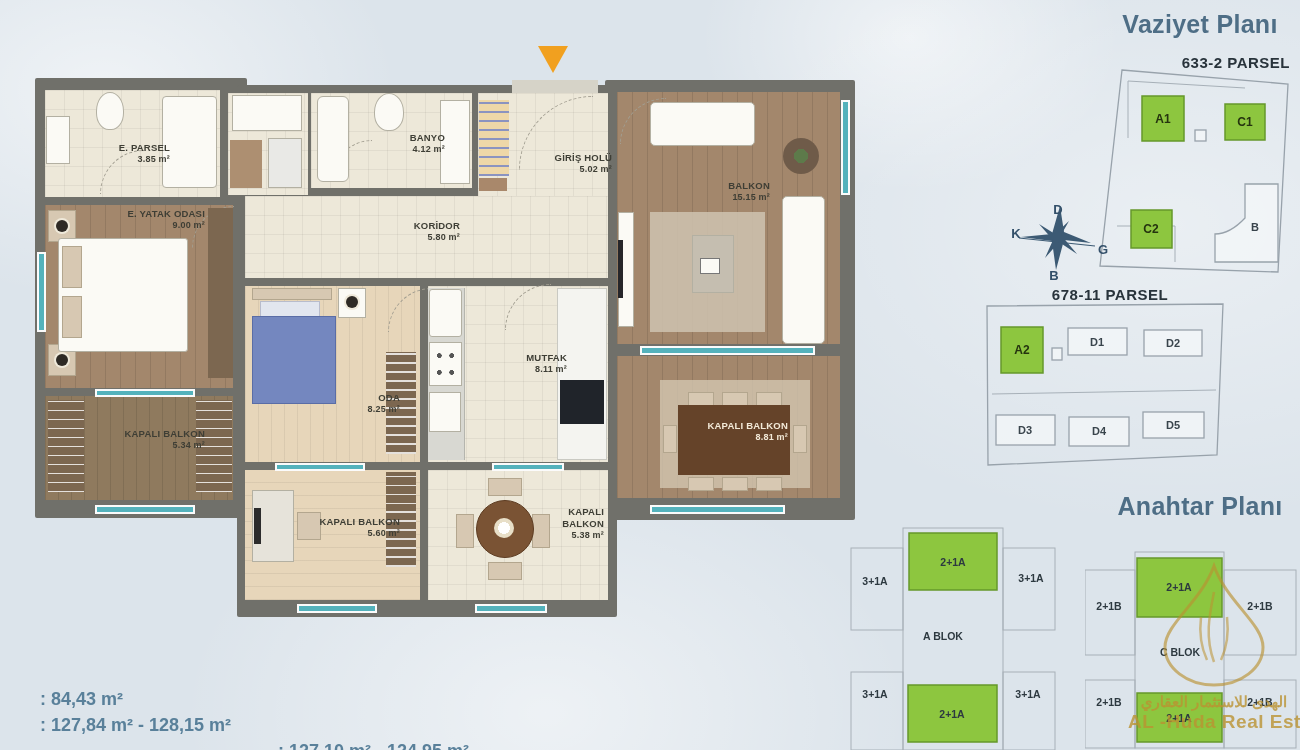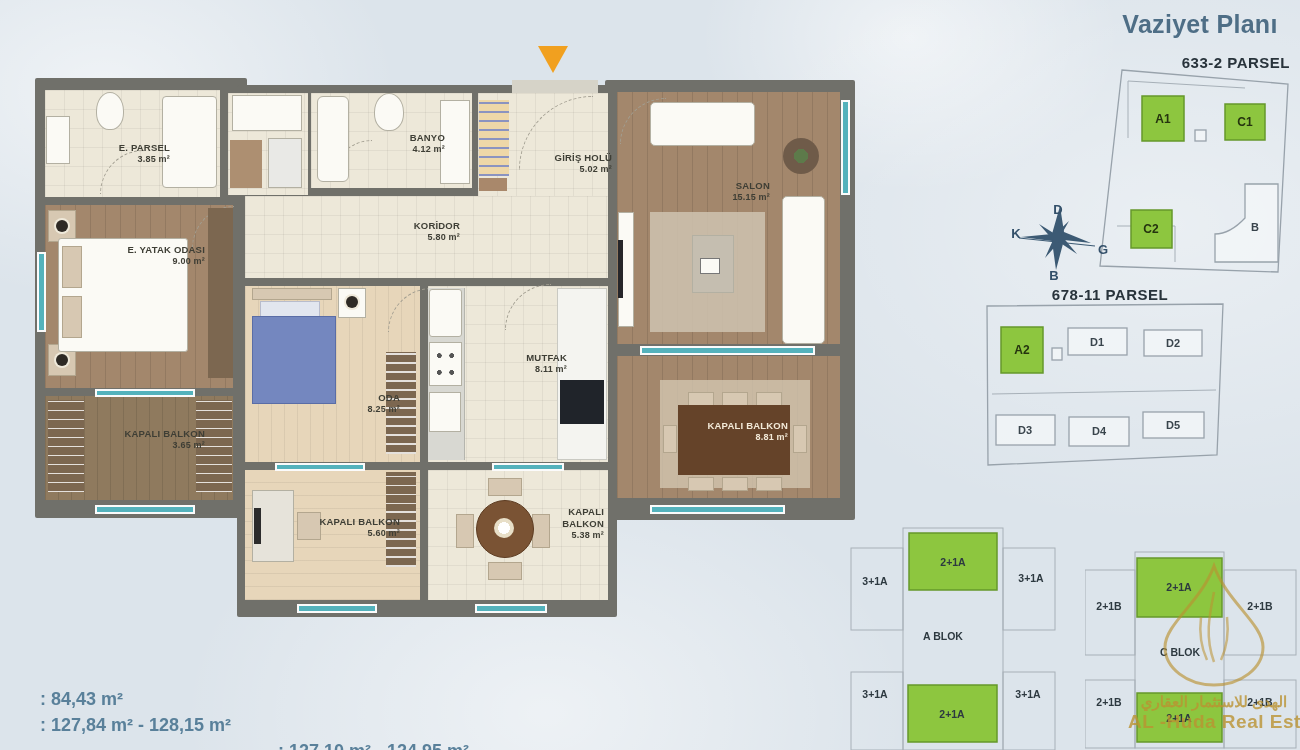--- a/index.html
+++ b/index.html
@@ -176,37 +176,37 @@
     <div class="fb" style="left:488px;top:478px;width:34px;height:18px;"></div>
     <div class="fb" style="left:488px;top:562px;width:34px;height:18px;"></div>
     <div class="fb" style="left:456px;top:514px;width:18px;height:34px;"></div>
     <div class="fb" style="left:532px;top:514px;width:18px;height:34px;"></div>
     <div class="abs" style="left:476px;top:500px;width:56px;height:56px;border-radius:50%;background:#7a5334;border:1px solid #5d3c22;"></div>
     <div class="abs" style="left:494px;top:518px;width:20px;height:20px;border-radius:50%;background:radial-gradient(circle,#fff 0 6px,#e8dfc8 6px);"></div>
 
     <div class="lbl" style="left:60px;top:142px;width:110px;">
       <span>E. PARSEL</span>
       <span class="ar">3.85 m²</span></div>
-    <div class="lbl" style="left:75px;top:208px;width:130px;margin-top:36px;">
+    <div class="lbl" style="left:75px;top:208px;width:130px;">
       <span>E. YATAK ODASI</span>
       <span class="ar">9.00 m²</span></div>
     <div class="lbl" style="left:75px;top:428px;width:130px;">
       <span>KAPALI BALKON</span>
-      <span class="ar">3.65 m²</span></div>
+      <span class="ar">5.34 m²</span></div>
     <div class="lbl" style="left:335px;top:132px;width:110px;">
       <span>BANYO</span>
       <span class="ar">4.12 m²</span></div>
     <div class="lbl" style="left:508px;top:152px;width:104px;">
       <span>GİRİŞ HOLÜ</span>
       <span class="ar">5.02 m²</span></div>
     <div class="lbl" style="left:350px;top:220px;width:110px;">
       <span>KORİDOR</span>
       <span class="ar">5.80 m²</span></div>
     <div class="lbl" style="left:660px;top:180px;width:110px;">
-      <span>SALON</span>
+      <span>BALKON</span>
       <span class="ar">15.15 m²</span></div>
     <div class="lbl" style="left:290px;top:392px;width:110px;">
       <span>ODA</span>
       <span class="ar">8.25 m²</span></div>
     <div class="lbl" style="left:457px;top:352px;width:110px;">
       <span>MUTFAK</span>
       <span class="ar">8.11 m²</span></div>
     <div class="lbl" style="left:270px;top:516px;width:130px;">
       <span>KAPALI BALKON</span>
       <span class="ar">5.60 m²</span></div>
@@ -259,20 +259,21 @@
     <rect class="whiteb" x="165" y="114" width="61" height="26"></rect>
     <rect class="greenb" x="23" y="29" width="42" height="46"></rect>
     <text class="blkg" x="44" y="56">A2</text>
     <text class="blko" x="119" y="48">D1</text>
     <text class="blko" x="195" y="49">D2</text>
     <text class="blko" x="47" y="136">D3</text>
     <text class="blko" x="121" y="137">D4</text>
     <text class="blko" x="195" y="131">D5</text>
   </svg>
 
+  <div class="title" style="left:1100px;top:492px;width:200px;">Anahtar Planı</div>
 
   <svg style="position:absolute;left:845px;top:522px;" width="215" height="228" viewBox="0 0 215 228">
     <rect class="outline2" x="6" y="26" width="52" height="82"></rect>
     <rect class="outline2" x="158" y="26" width="52" height="82"></rect>
     <rect class="outline2" x="6" y="150" width="52" height="78"></rect>
     <rect class="outline2" x="158" y="150" width="52" height="78"></rect>
     <rect class="outline2" x="58" y="6" width="100" height="222"></rect>
     <rect class="greenb" x="64" y="11" width="88" height="57"></rect>
     <rect class="greenb" x="63" y="163" width="89" height="57"></rect>
     <text class="kp" x="108" y="44">2+1A</text>

